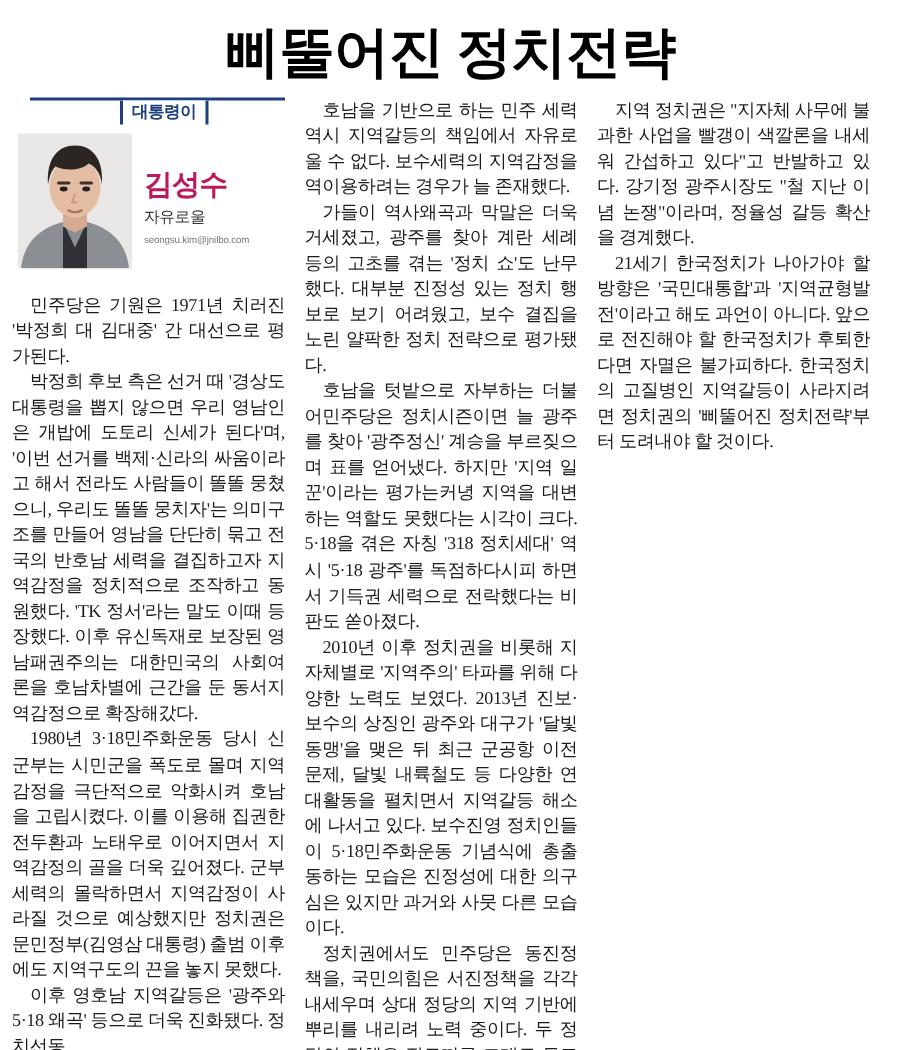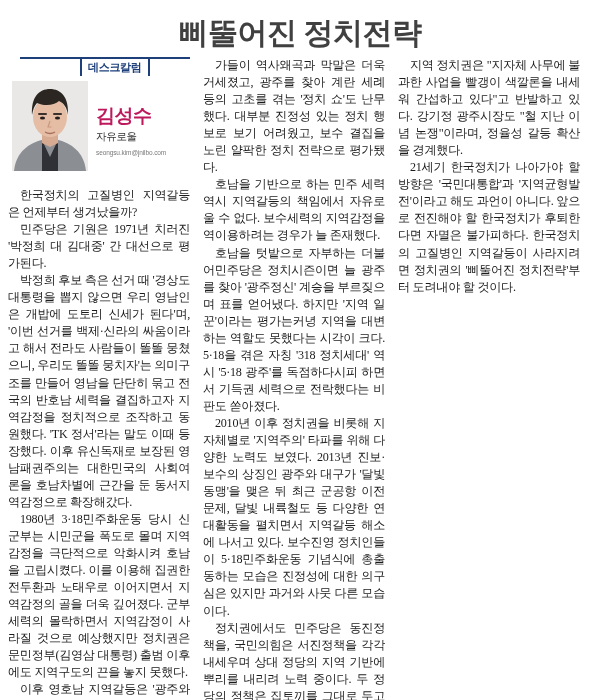--- a/index.html
+++ b/index.html
@@ -17,24 +17,24 @@
   }
 
   
   .headline-wrap {
     width: 600px;
     padding-top: 16px;
     text-align: center;
   }
   .headline {
     font-family: "Liberation Serif", "DejaVu Serif", serif;
-    font-size: 30px;
+    font-size: 37px;
     font-weight: bold;
     letter-spacing: -0.5px;
-    color: #404040;
+    color: #000000;
     line-height: 1.1;
     margin: 0;
     display: inline-block;
   }
 
   
   .page {
     position: relative;
     width: 600px;
     height: 640px;
@@ -159,21 +159,21 @@
 
 <div class="page">
   <div class="cols">
 
     <div class="col">
 
       <div class="byline">
         <div class="byline-rule"></div>
 
         <div class="kicker-row">
-          <span class="kicker">데스크칼럼</span>
+          <span class="kicker">대통령이</span>
         </div>
 
         <div class="byline-body">
           <div class="portrait">
             <svg width="76" height="90" viewBox="0 0 76 90" xmlns="http://www.w3.org/2000/svg" aria-hidden="true">
               <rect x="0" y="0" width="76" height="90" fill="#e9e8e6"></rect>
 
               <path d="M2 90 C4 70 18 62 30 59 L46 59 C58 62 72 70 74 90 Z" fill="#8b8e93"></path>
 
               <path d="M30 59 L38 76 L46 59 L46 90 L30 90 Z" fill="#2f3136"></path>
@@ -198,32 +198,31 @@
 
           <div class="byline-text">
             <div class="author-name">김성수</div>
             <div class="author-title">자유로울</div>
             <div class="author-email">seongsu.kim@jnilbo.com</div>
           </div>
         </div>
       </div>
 
       <div class="col-paras">
-          <p class="para">한국정치의 고질병인 지역갈등은 언제부터 생겨났을까?</p>
           <p class="para">민주당은 기원은 1971년 치러진 '박정희 대 김대중' 간 대선으로 평가된다.</p>
           <p class="para">박정희 후보 측은 선거 때 '경상도 대통령을 뽑지 않으면 우리 영남인은 개밥에 도토리 신세가 된다'며, '이번 선거를 백제·신라의 싸움이라고 해서 전라도 사람들이 똘똘 뭉쳤으니, 우리도 똘똘 뭉치자'는 의미구조를 만들어 영남을 단단히 묶고 전국의 반호남 세력을 결집하고자 지역감정을 정치적으로 조작하고 동원했다. 'TK 정서'라는 말도 이때 등장했다. 이후 유신독재로 보장된 영남패권주의는 대한민국의 사회여론을 호남차별에 근간을 둔 동서지역감정으로 확장해갔다.</p>
           <p class="para">1980년 3·18민주화운동 당시 신군부는 시민군을 폭도로 몰며 지역감정을 극단적으로 악화시켜 호남을 고립시켰다. 이를 이용해 집권한 전두환과 노태우로 이어지면서 지역감정의 골을 더욱 깊어졌다. 군부세력의 몰락하면서 지역감정이 사라질 것으로 예상했지만 정치권은 문민정부(김영삼 대통령) 출범 이후에도 지역구도의 끈을 놓지 못했다.</p>
           <p class="para">이후 영호남 지역갈등은 '광주와 5·18 왜곡' 등으로 더욱 진화됐다. 정치선동</p>
         </div>
     </div>
 
     <div class="col">
       <div class="col-paras">
+          <p class="para">호남을 기반으로 하는 민주 세력 역시 지역갈등의 책임에서 자유로울 수 없다. 보수세력의 지역감정을 역이용하려는 경우가 늘 존재했다.</p>
           <p class="para">가들이 역사왜곡과 막말은 더욱 거세졌고, 광주를 찾아 계란 세례 등의 고초를 겪는 '정치 쇼'도 난무했다. 대부분 진정성 있는 정치 행보로 보기 어려웠고, 보수 결집을 노린 얄팍한 정치 전략으로 평가됐다.</p>
-          <p class="para">호남을 기반으로 하는 민주 세력 역시 지역갈등의 책임에서 자유로울 수 없다. 보수세력의 지역감정을 역이용하려는 경우가 늘 존재했다.</p>
           <p class="para">호남을 텃밭으로 자부하는 더불어민주당은 정치시즌이면 늘 광주를 찾아 '광주정신' 계승을 부르짖으며 표를 얻어냈다. 하지만 '지역 일꾼'이라는 평가는커녕 지역을 대변하는 역할도 못했다는 시각이 크다. 5·18을 겪은 자칭 '318 정치세대' 역시 '5·18 광주'를 독점하다시피 하면서 기득권 세력으로 전락했다는 비판도 쏟아졌다.</p>
           <p class="para">2010년 이후 정치권을 비롯해 지자체별로 '지역주의' 타파를 위해 다양한 노력도 보였다. 2013년 진보·보수의 상징인 광주와 대구가 '달빛동맹'을 맺은 뒤 최근 군공항 이전 문제, 달빛 내륙철도 등 다양한 연대활동을 펼치면서 지역갈등 해소에 나서고 있다. 보수진영 정치인들이 5·18민주화운동 기념식에 총출동하는 모습은 진정성에 대한 의구심은 있지만 과거와 사뭇 다른 모습이다.</p>
           <p class="para">정치권에서도 민주당은 동진정책을, 국민의힘은 서진정책을 각각 내세우며 상대 정당의 지역 기반에 뿌리를 내리려 노력 중이다. 두 정당의 정책은 집토끼를 그대로 두고 산토끼를 잡겠다는 게 공통된 전략이었다.</p>
         </div>
     </div>
 
     <div class="col">
       <div class="col-paras">
           <p class="para">지역 정치권은 "지자체 사무에 불과한 사업을 빨갱이 색깔론을 내세워 간섭하고 있다"고 반발하고 있다. 강기정 광주시장도 "철 지난 이념 논쟁"이라며, 정율성 갈등 확산을 경계했다.</p>
           <p class="para">21세기 한국정치가 나아가야 할 방향은 '국민대통합'과 '지역균형발전'이라고 해도 과언이 아니다. 앞으로 전진해야 할 한국정치가 후퇴한다면 자멸은 불가피하다. 한국정치의 고질병인 지역갈등이 사라지려면 정치권의 '삐뚤어진 정치전략'부터 도려내야 할 것이다.</p>

